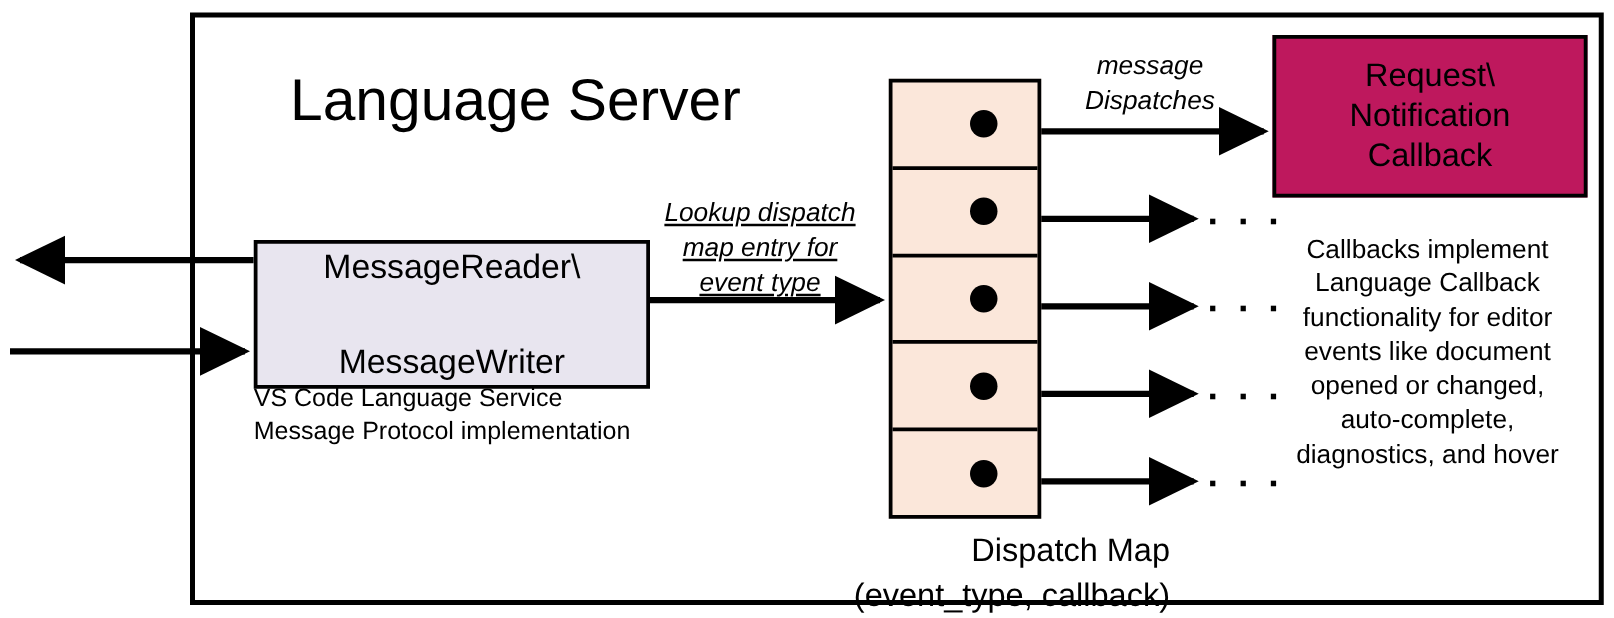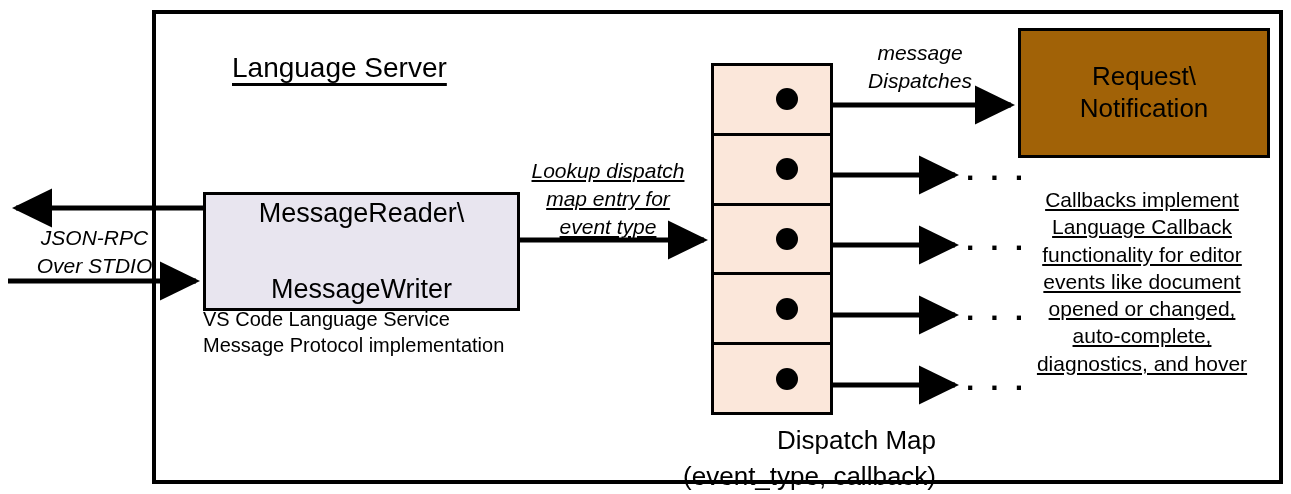--- a/index.html
+++ b/index.html
@@ -28,23 +28,22 @@
     height: 474px;
     border: 4px solid #000000;
     box-sizing: border-box;
   }
 
   
   .title {
     position: absolute;
     left: 232px;
     top: 52px;
-    font-size: 28px;
+    font-size: 47px;
     letter-spacing: 0px;
-    text-decoration: underline;
     text-underline-offset: 6px;
     text-decoration-thickness: 3px;
     white-space: nowrap;
   }
 
   .box {
     position: absolute;
     border: 3px solid #000000;
     box-sizing: border-box;
     display: flex;
@@ -63,21 +62,21 @@
     font-size: 27px;
     line-height: 1.22;
     gap: 43px;
   }
 
   .callback-box {
     left: 1018px;
     top: 28px;
     width: 252px;
     height: 130px;
-    background: #a16207;
+    background: #be185d;
     font-size: 26px;
     line-height: 1.22;
   }
 
   .caption {
     position: absolute;
     text-align: left;
     font-size: 20px;
     line-height: 1.32;
     white-space: nowrap;
@@ -96,21 +95,20 @@
   }
 
   .callback-caption {
     position: absolute;
     left: 1006px;
     top: 186px;
     width: 272px;
     text-align: center;
     font-size: 21px;
     line-height: 1.30;
-    text-decoration: underline;
   }
 
   .italic-label {
     position: absolute;
     font-style: italic;
     font-size: 21px;
     line-height: 1.33;
     text-align: center;
     white-space: nowrap;
   }
@@ -190,24 +188,20 @@
     <line x1="520" y1="240" x2="704" y2="240" stroke="#000000" stroke-width="5" marker-end="url(#ah)"></line>
 
     <line x1="790" y1="105" x2="1011" y2="105" stroke="#000000" stroke-width="5" marker-end="url(#ah)"></line>
 
     <line x1="790" y1="175" x2="955" y2="175" stroke="#000000" stroke-width="5" marker-end="url(#ah)"></line>
     <line x1="790" y1="245" x2="955" y2="245" stroke="#000000" stroke-width="5" marker-end="url(#ah)"></line>
     <line x1="790" y1="315" x2="955" y2="315" stroke="#000000" stroke-width="5" marker-end="url(#ah)"></line>
     <line x1="790" y1="385" x2="955" y2="385" stroke="#000000" stroke-width="5" marker-end="url(#ah)"></line>
   </svg>
 
-  <div class="italic-label label-jsonrpc">
-    <div>JSON-RPC</div>
-    <div>Over STDIO</div>
-  </div>
 
   <div class="box reader-box">
     <div>MessageReader\</div>
     <div>MessageWriter</div>
   </div>
   <div class="caption reader-caption">
     <div>VS Code Language Service</div>
     <div>Message Protocol implementation</div>
   </div>
 
@@ -246,20 +240,21 @@
   <div class="ellipsis" style="left:966px; top:373px;">· · ·</div>
 
   <div class="italic-label label-dispatches">
     <div>message</div>
     <div>Dispatches</div>
   </div>
 
   <div class="box callback-box">
     <div>Request\</div>
     <div>Notification</div>
+    <div>Callback</div>
   </div>
 
   <div class="callback-caption">
     <div>Callbacks implement</div>
     <div>Language Callback</div>
     <div>functionality for editor</div>
     <div>events like document</div>
     <div>opened or changed,</div>
     <div>auto-complete,</div>
     <div>diagnostics, and hover</div>

